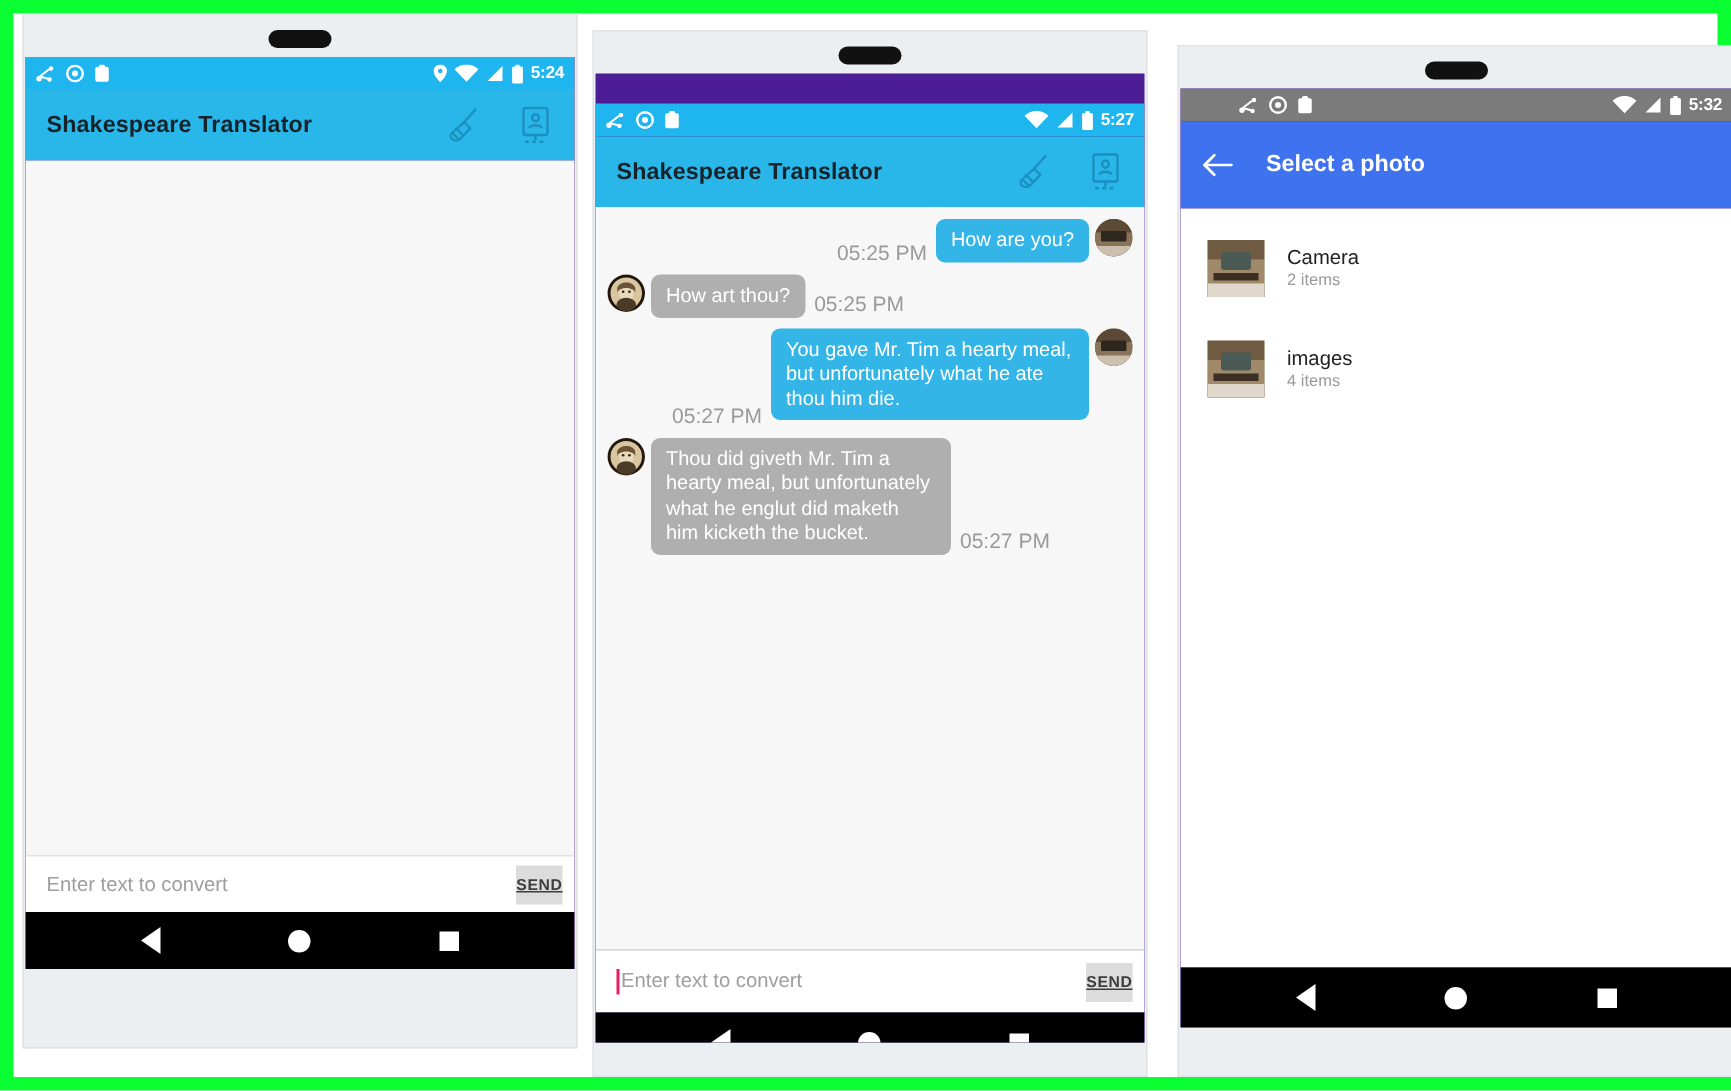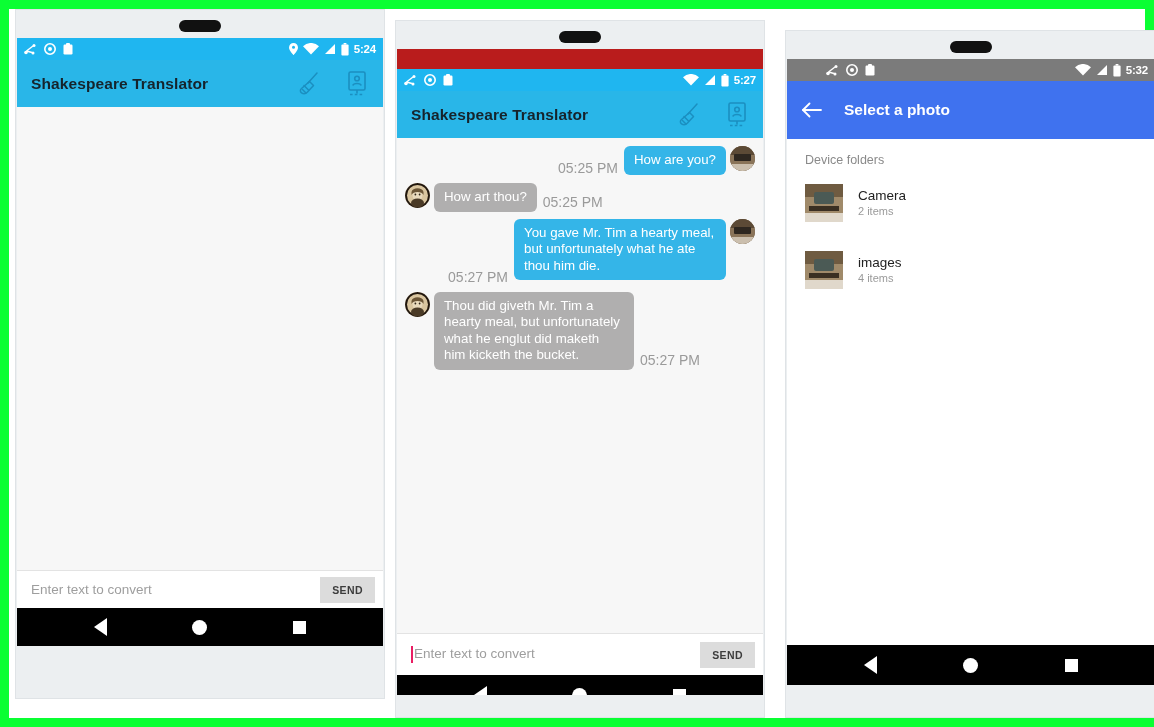--- a/index.html
+++ b/index.html
@@ -52,21 +52,21 @@
     background: #111111;
     border-radius: 7px;
   }
   .d1 .speaker { top: 10px; }
   .d2 .speaker { top: 10px; }
   .d3 .speaker { top: 10px; }
 
   .screen {
     position: absolute;
     left: 1px; right: 1px;
-    background: #b91c1c;
+    background: #4c1d95;
     overflow: hidden;
   }
 
   
   .statusbar {
     height: 22px;
     display: flex;
     align-items: center;
     padding: 0 7px;
     color: #ffffff;
@@ -171,23 +171,24 @@
     width: 2px; height: 17px;
     background: #e91e63;
     margin-right: 1px;
   }
   .send-btn {
     background: #dcdcdc;
     color: #3c3c3c;
     font-size: 10.5px;
     font-weight: bold;
     letter-spacing: 0.4px;
-    padding: 7px 12px;
+    padding: 7px 0;
     margin-right: 8px;
     border: none;
+    text-decoration: underline;
   }
 
   
   .navbar {
     height: 38px;
     background: #000000;
     display: flex;
     align-items: center;
     justify-content: space-around;
     padding: 0 34px;
@@ -586,21 +587,20 @@
                   <g fill="none" stroke="#fff" stroke-width="1.8" stroke-linecap="round" stroke-linejoin="round">
                     <path d="M19 8 L1 8"></path>
                     <path d="M7.5 1.5 L1 8 L7.5 14.5"></path>
                   </g>
                 </svg>
             </span>
             <span class="picker-title">Select a photo</span>
           </div>
 
           <div class="picker-body">
-            <div class="section-label">Device folders</div>
 
             <div class="folder-row">
               <div class="folder-thumb">
                 <svg width="38" height="38" viewBox="0 0 38 38">
                     <rect width="38" height="38" fill="#a08a6a"></rect>
                     <rect x="0" y="0" width="38" height="13" fill="#6f5b41"></rect>
                     <rect x="9" y="8" width="20" height="12" rx="2" fill="#4b5a55"></rect>
                     <rect x="4" y="22" width="30" height="5" fill="#3a2f22"></rect>
                     <rect x="0" y="29" width="38" height="9" fill="#e0d8cb"></rect>
                   </svg>

